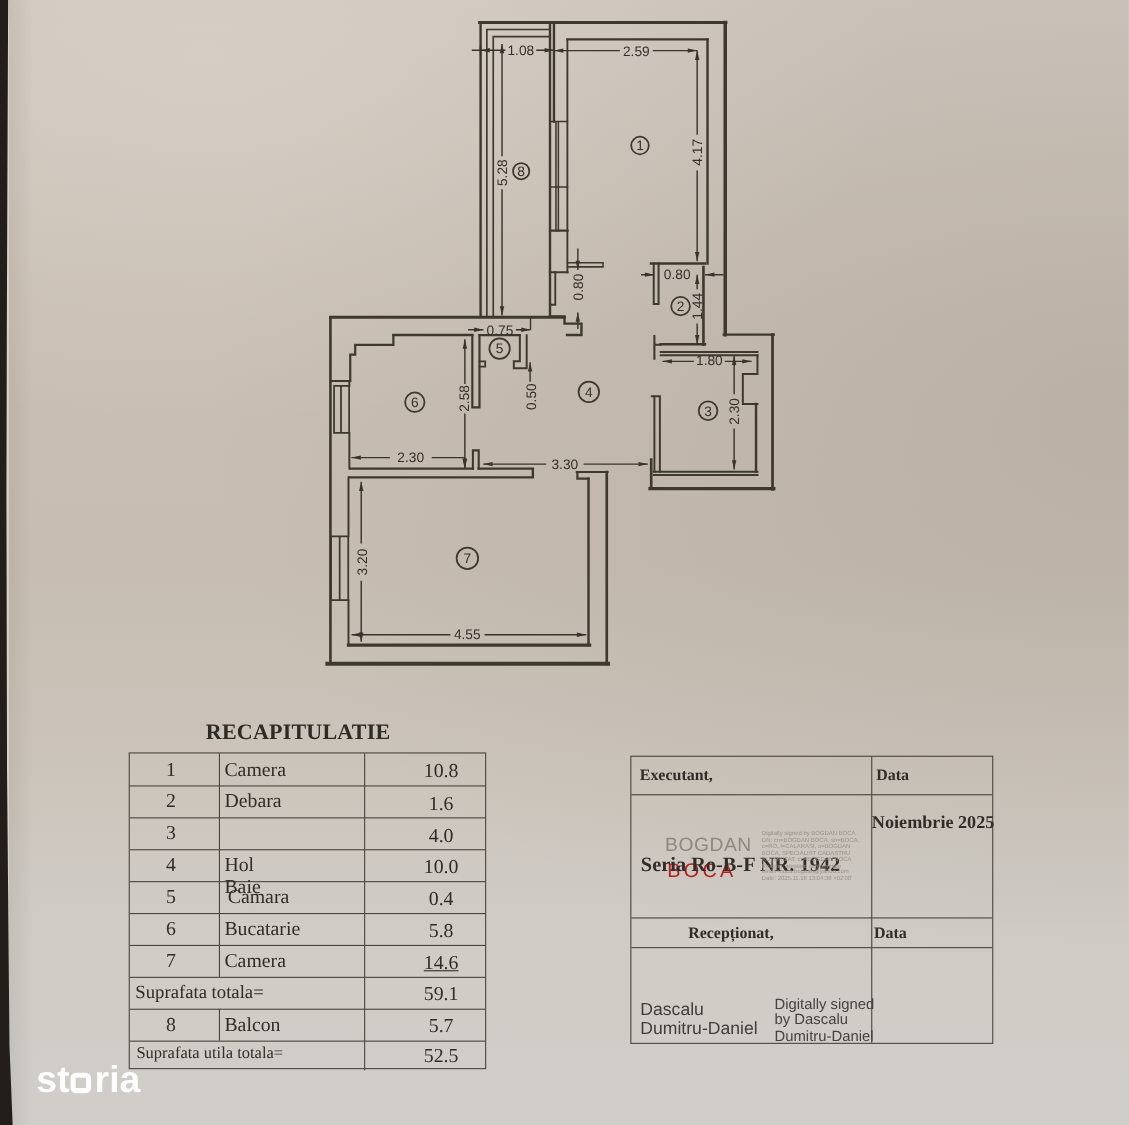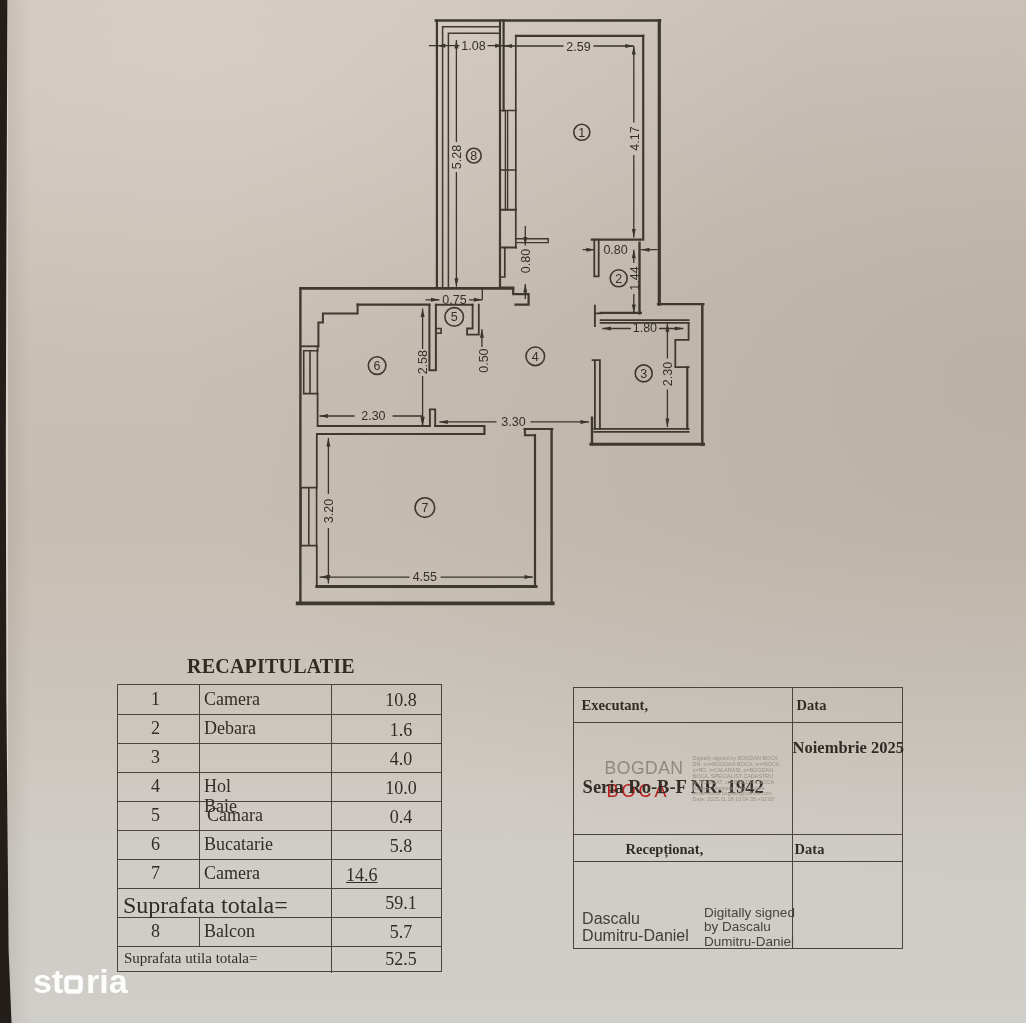--- a/index.html
+++ b/index.html
@@ -281,23 +281,23 @@
   <div style="position:absolute;left:0;top:119.5px;width:75px;text-align:center;">5</div>
   <div style="position:absolute;left:89px;top:119.5px;">Camara</div>
   <div style="position:absolute;left:228px;top:122px;width:110px;text-align:center;">0.4</div>
 
   <div style="position:absolute;left:0;top:148.5px;width:75px;text-align:center;">6</div>
   <div style="position:absolute;left:86px;top:148.5px;">Bucatarie</div>
   <div style="position:absolute;left:228px;top:151px;width:110px;text-align:center;">5.8</div>
 
   <div style="position:absolute;left:0;top:177.5px;width:75px;text-align:center;">7</div>
   <div style="position:absolute;left:86px;top:177.5px;">Camera</div>
-  <div style="position:absolute;left:228px;top:180px;width:110px;text-align:left;text-decoration:underline;">14.6</div>
-
-  <div style="position:absolute;left:5px;top:207px;font-size:24px;text-align:right;">Suprafata totala=</div>
+  <div style="position:absolute;left:228px;top:180px;width:110px;text-align:center;text-decoration:underline;">14.6</div>
+
+  <div style="position:absolute;left:5px;top:207px;font-size:17px;text-align:right;">Suprafata totala=</div>
   <div style="position:absolute;left:228px;top:208px;width:110px;text-align:center;">59.1</div>
 
   <div style="position:absolute;left:0;top:235.5px;width:75px;text-align:center;">8</div>
   <div style="position:absolute;left:86px;top:235.5px;">Balcon</div>
   <div style="position:absolute;left:228px;top:236.5px;width:110px;text-align:center;">5.7</div>
 
   <div style="position:absolute;left:6px;top:264.5px;font-size:15px;">Suprafata utila totala=</div>
   <div style="position:absolute;left:228px;top:263.5px;width:110px;text-align:center;">52.5</div>
 </div>
 

